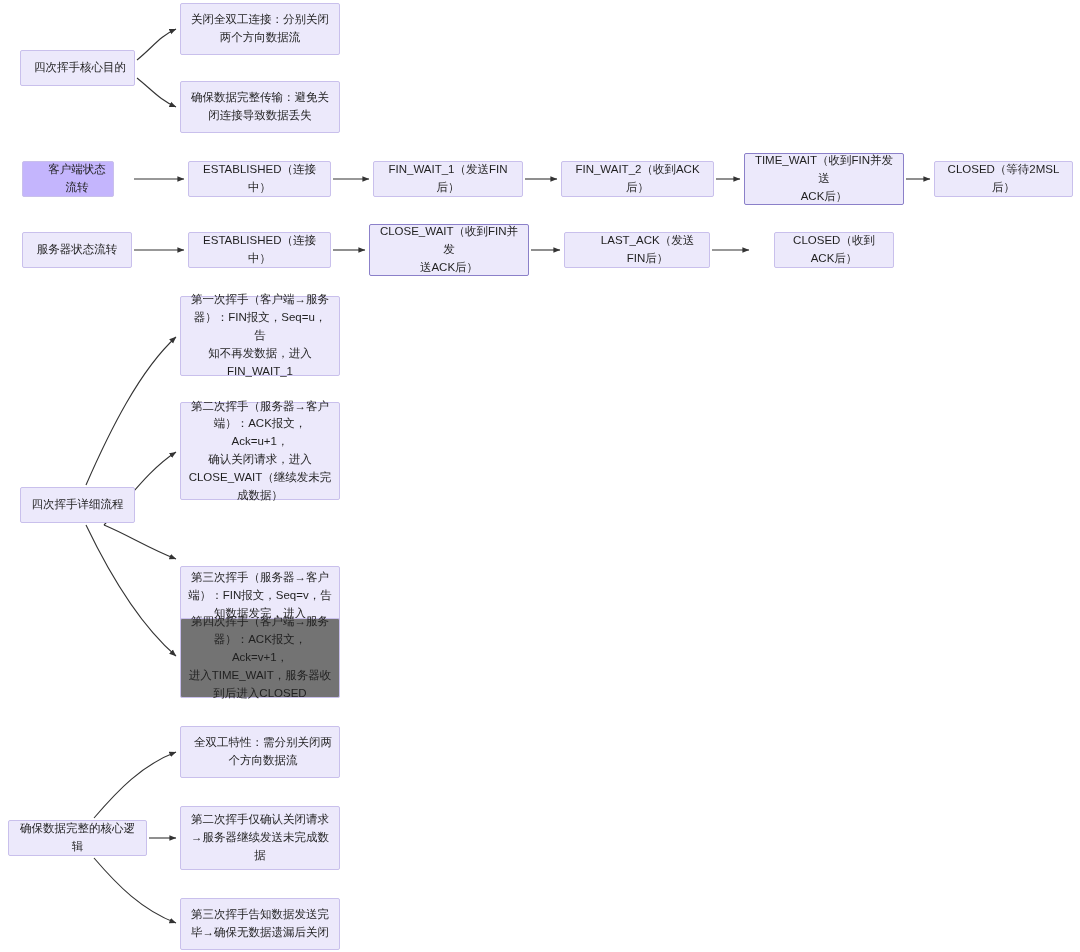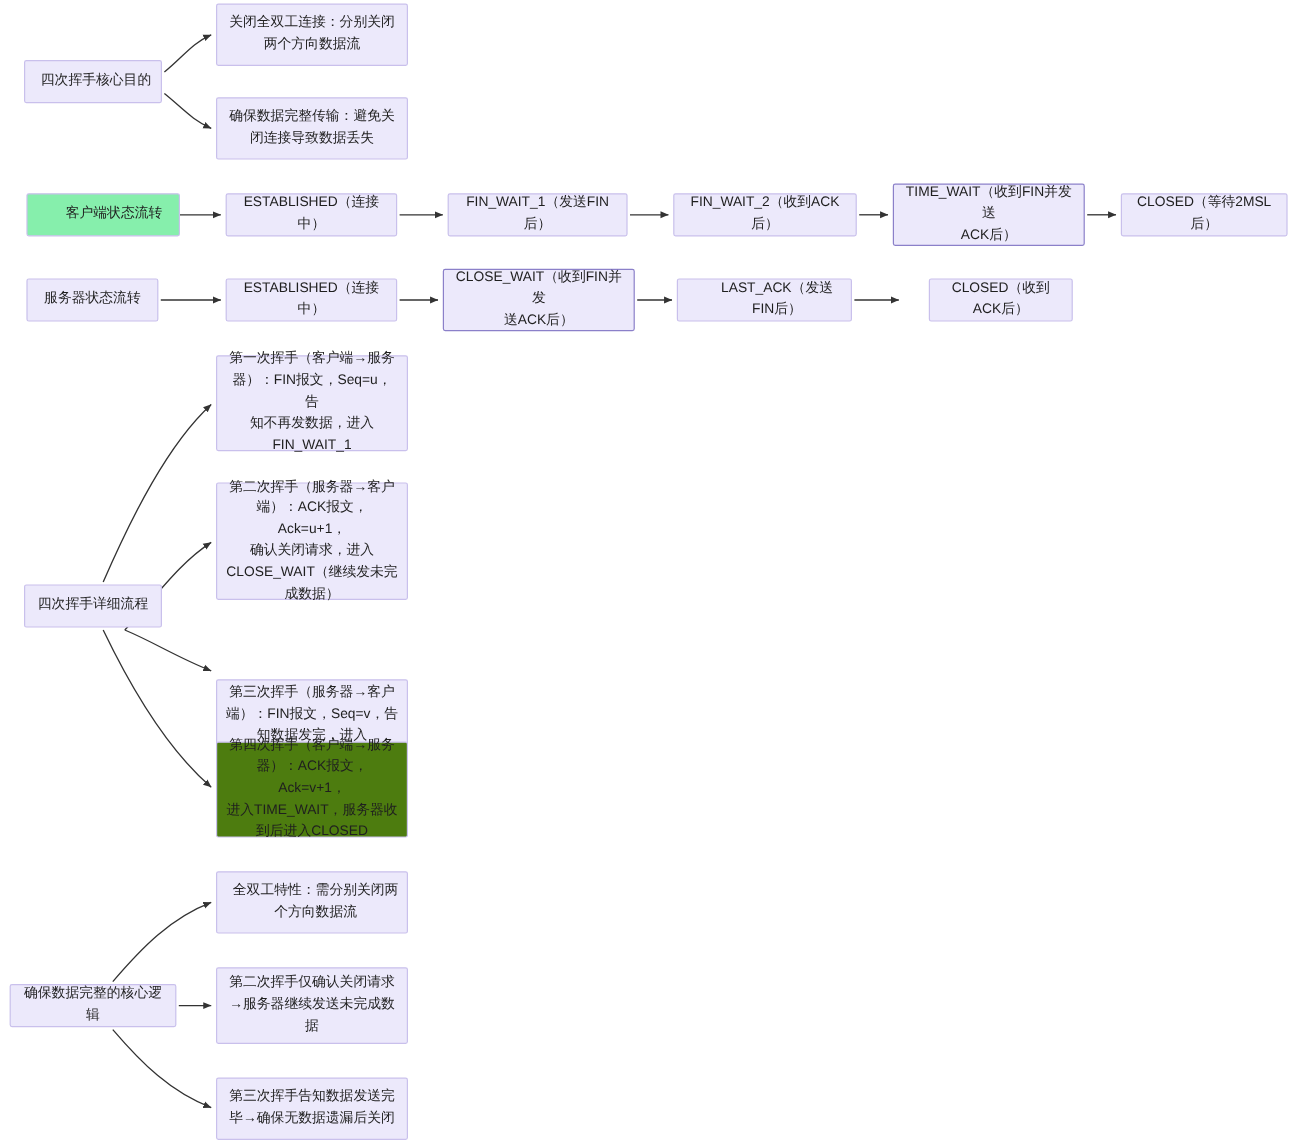--- a/index.html
+++ b/index.html
@@ -85,21 +85,21 @@
         <span class="node-label">四次挥手核心目的</span>
       </div>
       <div class="node" style="left: 180px; top: 3px; width: 160px; height: 52px; background: rgb(236, 233, 251); border-color: rgb(201, 192, 236); color: rgb(31, 31, 31);">
         <span class="node-label">关闭全双工连接：分别关闭
 两个方向数据流</span>
       </div>
       <div class="node" style="left: 180px; top: 81px; width: 160px; height: 52px; background: rgb(236, 233, 251); border-color: rgb(201, 192, 236); color: rgb(31, 31, 31);">
         <span class="node-label">确保数据完整传输：避免关
 闭连接导致数据丢失</span>
       </div>
-      <div class="node" style="left: 22px; top: 161px; width: 128px; height: 36px; background: #86efac; border-color: rgb(201, 192, 236); color: rgb(31, 31, 31); padding-left: 25px;">
+      <div class="node" style="left: 22px; top: 161px; width: 92px; height: 36px; background: #c4b5fd; border-color: rgb(201, 192, 236); color: rgb(31, 31, 31); padding-left: 25px;">
         <span class="node-label">客户端状态流转</span>
       </div>
       <div class="node" style="left: 188px; top: 161px; width: 143px; height: 36px; background: rgb(236, 233, 251); border-color: rgb(201, 192, 236); color: rgb(31, 31, 31);">
         <span class="node-label">ESTABLISHED（连接中）</span>
       </div>
       <div class="node" style="left: 373px; top: 161px; width: 150px; height: 36px; background: rgb(236, 233, 251); border-color: rgb(201, 192, 236); color: rgb(31, 31, 31);">
         <span class="node-label">FIN_WAIT_1（发送FIN后）</span>
       </div>
       <div class="node" style="left: 561px; top: 161px; width: 153px; height: 36px; background: rgb(236, 233, 251); border-color: rgb(201, 192, 236); color: rgb(31, 31, 31);">
         <span class="node-label">FIN_WAIT_2（收到ACK后）</span>
@@ -141,21 +141,21 @@
 端）：ACK报文，Ack=u+1，
 确认关闭请求，进入
 CLOSE_WAIT（继续发未完
 成数据）</span>
       </div>
       <div class="node" style="left: 180px; top: 526px; width: 160px; height: 78px; background: rgb(236, 233, 251); border-color: rgb(201, 192, 236); color: rgb(31, 31, 31); margin-top: 40px;">
         <span class="node-label">第三次挥手（服务器→客户
 端）：FIN报文，Seq=v，告
 知数据发完，进入LAST_ACK</span>
       </div>
-      <div class="node" style="left: 180px; top: 618px; width: 160px; height: 80px; background: #4d7c0f; border-color: rgb(201, 192, 236); color: rgb(31, 31, 31);">
+      <div class="node" style="left: 180px; top: 618px; width: 160px; height: 80px; background: #737373; border-color: rgb(201, 192, 236); color: rgb(31, 31, 31);">
         <span class="node-label">第四次挥手（客户端→服务
 器）：ACK报文，Ack=v+1，
 进入TIME_WAIT，服务器收
 到后进入CLOSED</span>
       </div>
       <div class="node" style="left: 8px; top: 820px; width: 139px; height: 36px; background: rgb(236, 233, 251); border-color: rgb(201, 192, 236); color: rgb(31, 31, 31); justify-content: flex-end;">
         <span class="node-label">确保数据完整的核心逻辑</span>
       </div>
       <div class="node" style="left: 180px; top: 726px; width: 160px; height: 52px; background: rgb(236, 233, 251); border-color: rgb(201, 192, 236); color: rgb(31, 31, 31); justify-content: flex-end;">
         <span class="node-label">全双工特性：需分别关闭两

